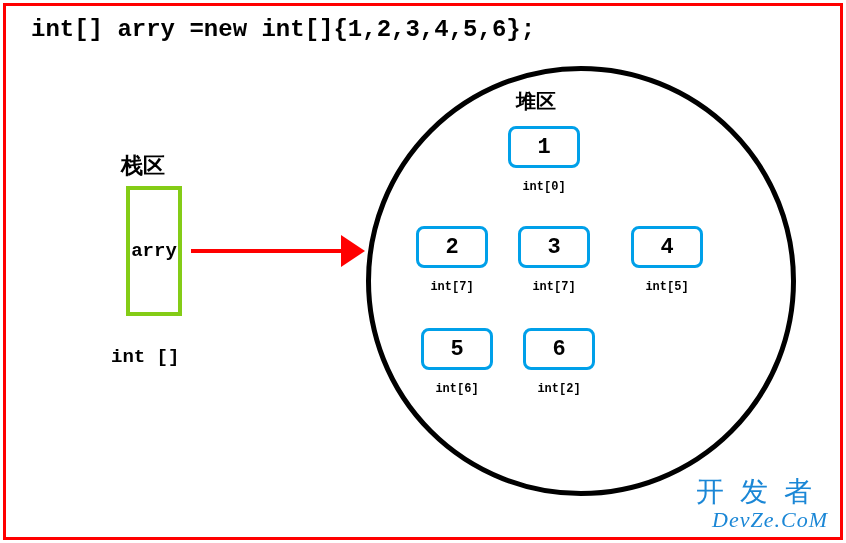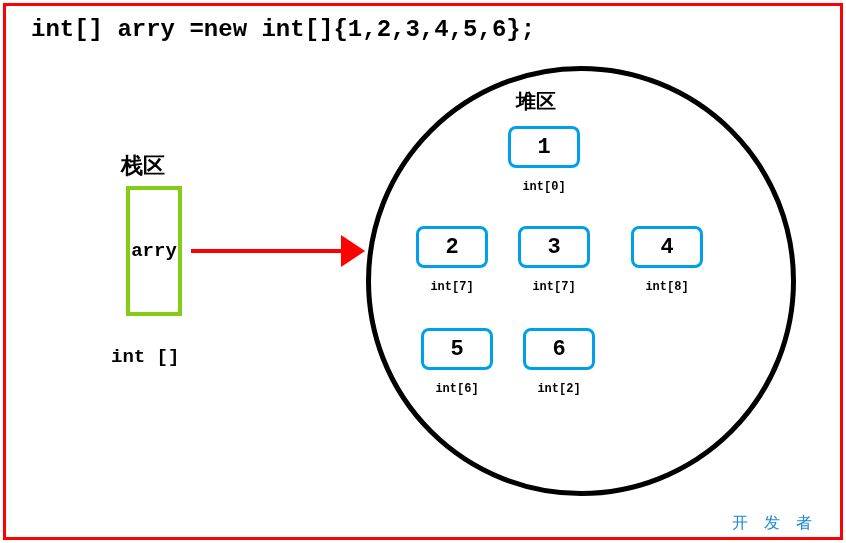--- a/index.html
+++ b/index.html
@@ -129,21 +129,21 @@
     .watermark {
       position: absolute;
       bottom: 5px;
       right: 12px;
       text-align: right;
       color: #1b87d6;
       font-family: SimHei, "Microsoft YaHei", sans-serif;
       line-height: 1.1;
     }
     .watermark-top {
-      font-size: 16px;
+      font-size: 28px;
       letter-spacing: 16px;
     }
     .watermark-bottom {
       font-size: 22px;
       font-family: "Times New Roman", serif;
       font-style: italic;
       letter-spacing: 1px;
     }
   </style>
 </head>
@@ -188,34 +188,35 @@
     <div class="element-box">
         <span>3</span>
       </div>
     <div class="element-label">int[7]</div>
   </div>
 
   <div class="element elem-3">
     <div class="element-box">
         <span>4</span>
       </div>
-    <div class="element-label">int[8]</div>
+    <div class="element-label">int[5]</div>
   </div>
 
   <div class="element elem-4">
     <div class="element-box">
         <span>5</span>
       </div>
     <div class="element-label">int[6]</div>
   </div>
 
   <div class="element elem-5">
     <div class="element-box">
         <span>6</span>
       </div>
     <div class="element-label">int[2]</div>
   </div>
 
   <div class="watermark">
     <div class="watermark-top">开发者</div>
+    <div class="watermark-bottom">DevZe.CoM</div>
   </div>
 
 </div>
 
 </body></html>

